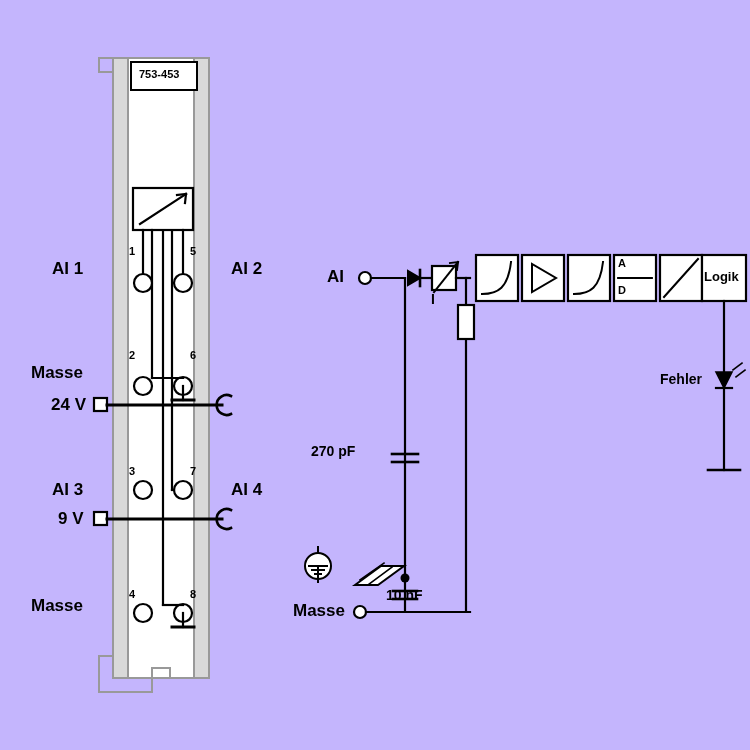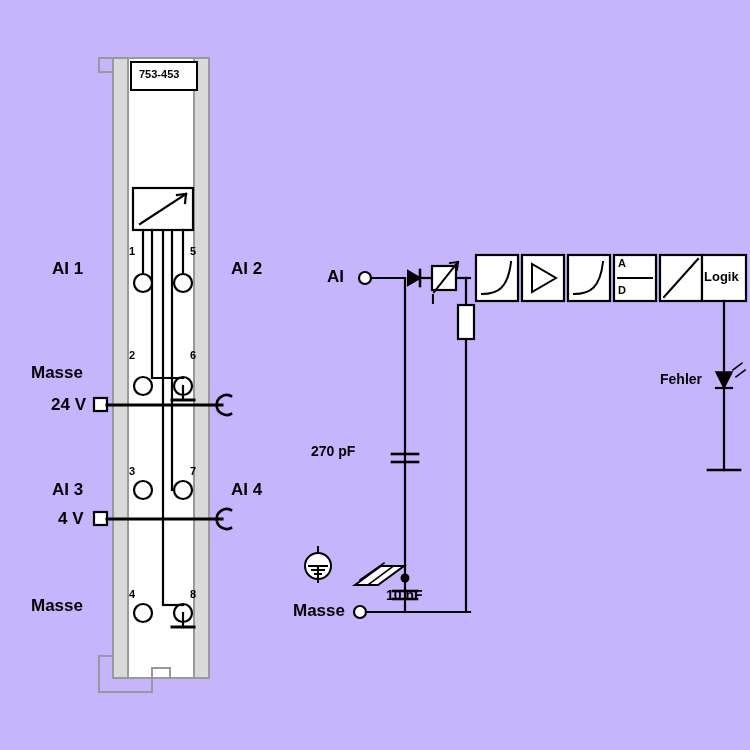--- a/index.html
+++ b/index.html
@@ -187,21 +187,21 @@
   <div class="lbl pin" style="left:190px; top:466px;">7</div>
   <div class="lbl pin" style="left:129px; top:589px;">4</div>
   <div class="lbl pin" style="left:190px; top:589px;">8</div>
 
   <div class="lbl big" style="left:52px; top:260px;">AI 1</div>
   <div class="lbl big" style="left:231px; top:260px;">AI 2</div>
   <div class="lbl big" style="left:31px; top:364px;">Masse</div>
   <div class="lbl big" style="left:51px; top:396px;">24 V</div>
   <div class="lbl big" style="left:52px; top:481px;">AI 3</div>
   <div class="lbl big" style="left:231px; top:481px;">AI 4</div>
-  <div class="lbl big" style="left:58px; top:510px;">4 V</div>
+  <div class="lbl big" style="left:58px; top:510px;">9 V</div>
   <div class="lbl big" style="left:31px; top:597px;">Masse</div>
 
   <div class="lbl big" style="left:327px; top:268px;">AI</div>
   <div class="lbl big" style="left:293px; top:602px;">Masse</div>
   <div class="lbl mid" style="left:311px; top:444px;text-align:right;">270 pF</div>
   <div class="lbl mid" style="left:352px; top:588px;margin-left:34px;">10 nF</div>
   <div class="lbl mid" style="left:431px; top:292px;">I</div>
   <div class="lbl small" style="left:618px; top:258px;">A</div>
   <div class="lbl small" style="left:618px; top:285px;">D</div>
   <div class="lbl" style="left:704px; top:270px; font-size:13px; font-weight:bold;">Logik</div>

